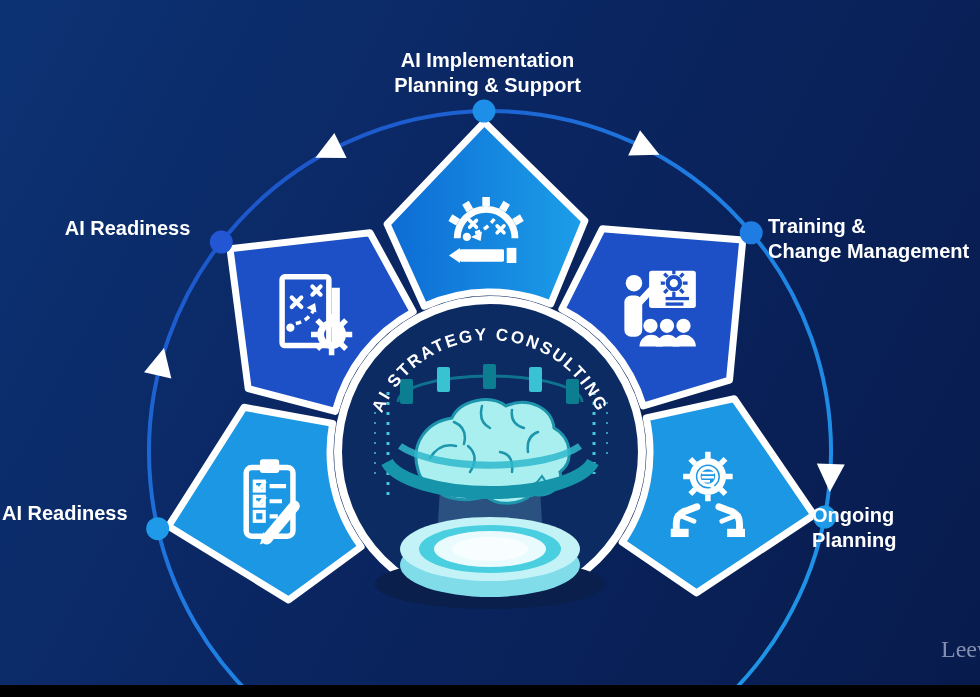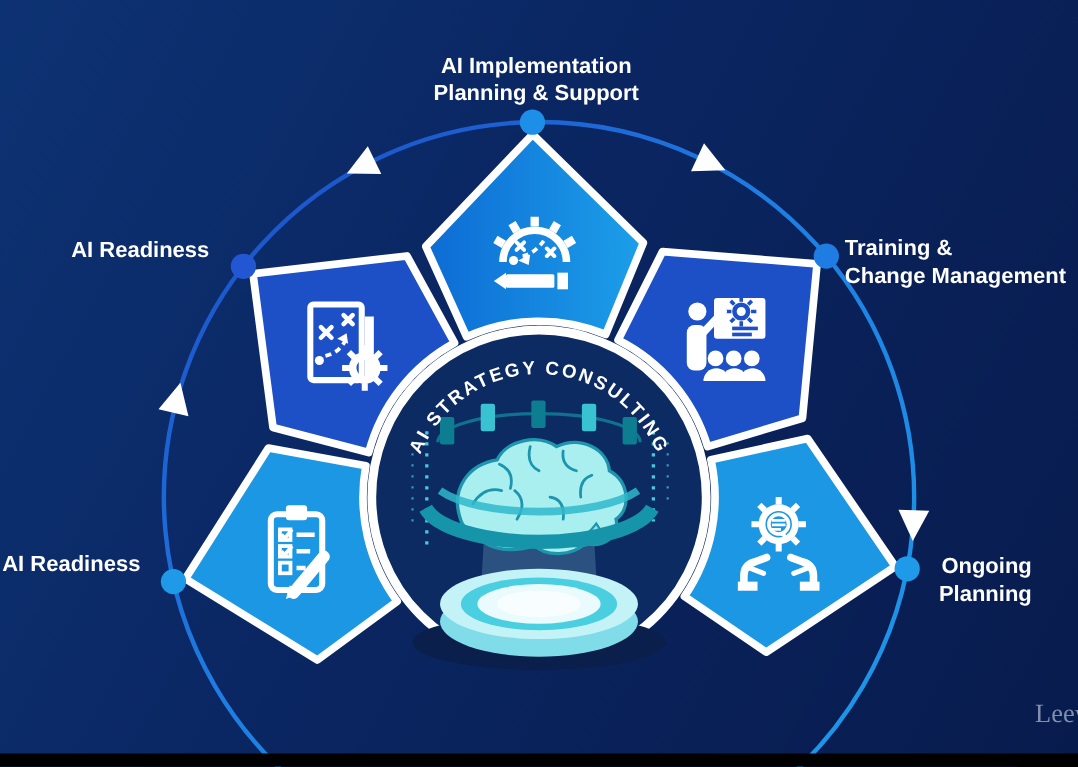--- a/index.html
+++ b/index.html
@@ -8,21 +8,21 @@
     background:linear-gradient(118deg,#0d3273 0%,#0a2560 48%,#081b4d 100%);
     font-family:"Liberation Sans",sans-serif;
   }
   #diagram-svg{position:absolute;left:0;top:0;}
   .lbl{position:absolute;color:#ffffff;font-weight:700;font-size:20px;line-height:25px;}
   .lbl span{display:block;}
   .lbl-implementation{left:330px;top:48px;width:315px;text-align:center;}
   .lbl-strategy{left:40px;top:216px;width:175px;text-align:center;}
   .lbl-readiness{left:2px;top:501px;width:158px;text-align:left;}
   .lbl-training{left:768px;top:214px;width:215px;text-align:left;}
-  .lbl-ongoing{left:788px;top:503px;width:150px;text-align:right;}
+  .lbl-ongoing{left:812px;top:503px;width:150px;text-align:left;}
   .watermark{
     position:absolute;left:941px;top:636px;font-family:"Liberation Serif",serif;
     font-size:24px;color:#97a3c0;opacity:.85;white-space:nowrap;
   }
   .bottom-bar{position:absolute;left:0;bottom:0;width:980px;height:12px;background:#000;}
 </style>
 </head>
 <body>
 
 <div id="stage">

